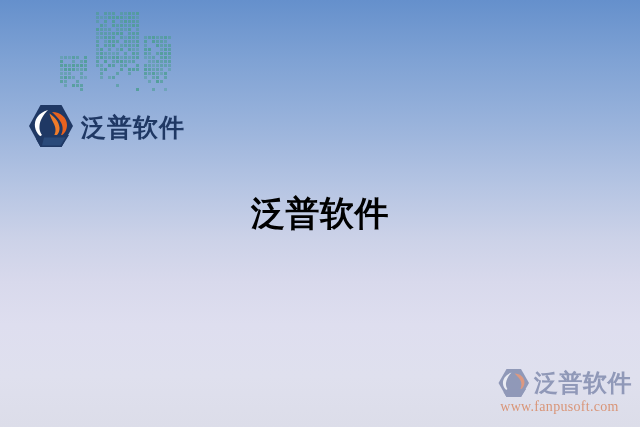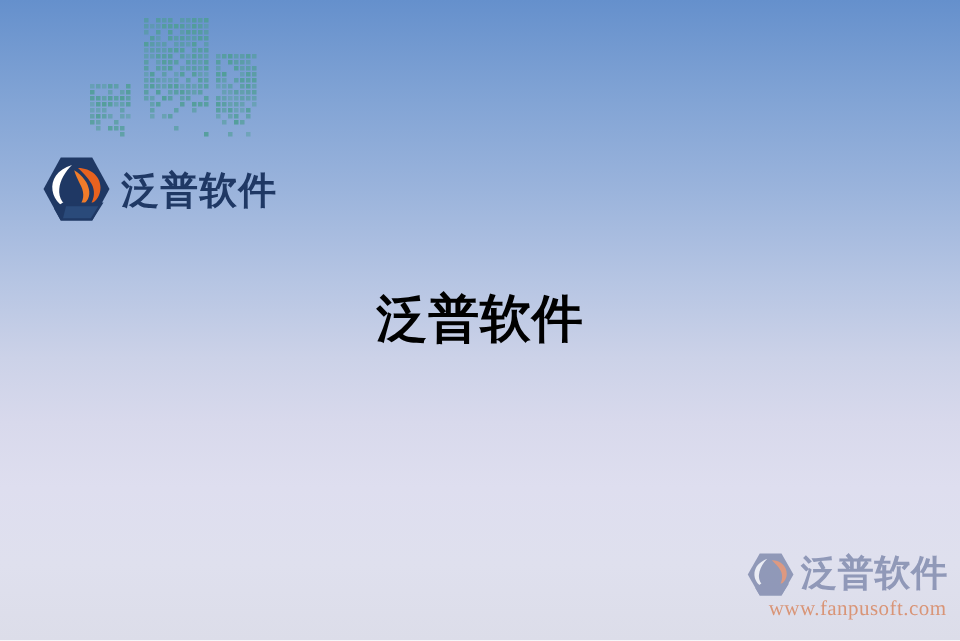--- a/index.html
+++ b/index.html
@@ -124,21 +124,21 @@
   #watermark .wm-cn {
     font-size: 24px;
     line-height: 26px;
     font-weight: 700;
     color: #8a93b4;
     letter-spacing: 0.5px;
     white-space: nowrap;
   }
   #watermark .wm-url {
     display: block;
-    text-align: right;
+    text-align: center;
     font-family: "Liberation Serif", "DejaVu Serif", serif;
     font-size: 14px;
     line-height: 16px;
     color: #d98f6e;
     letter-spacing: 0.3px;
     white-space: nowrap;
     margin-top: 1px;
     padding-right: 1px;
   }
 </style>

